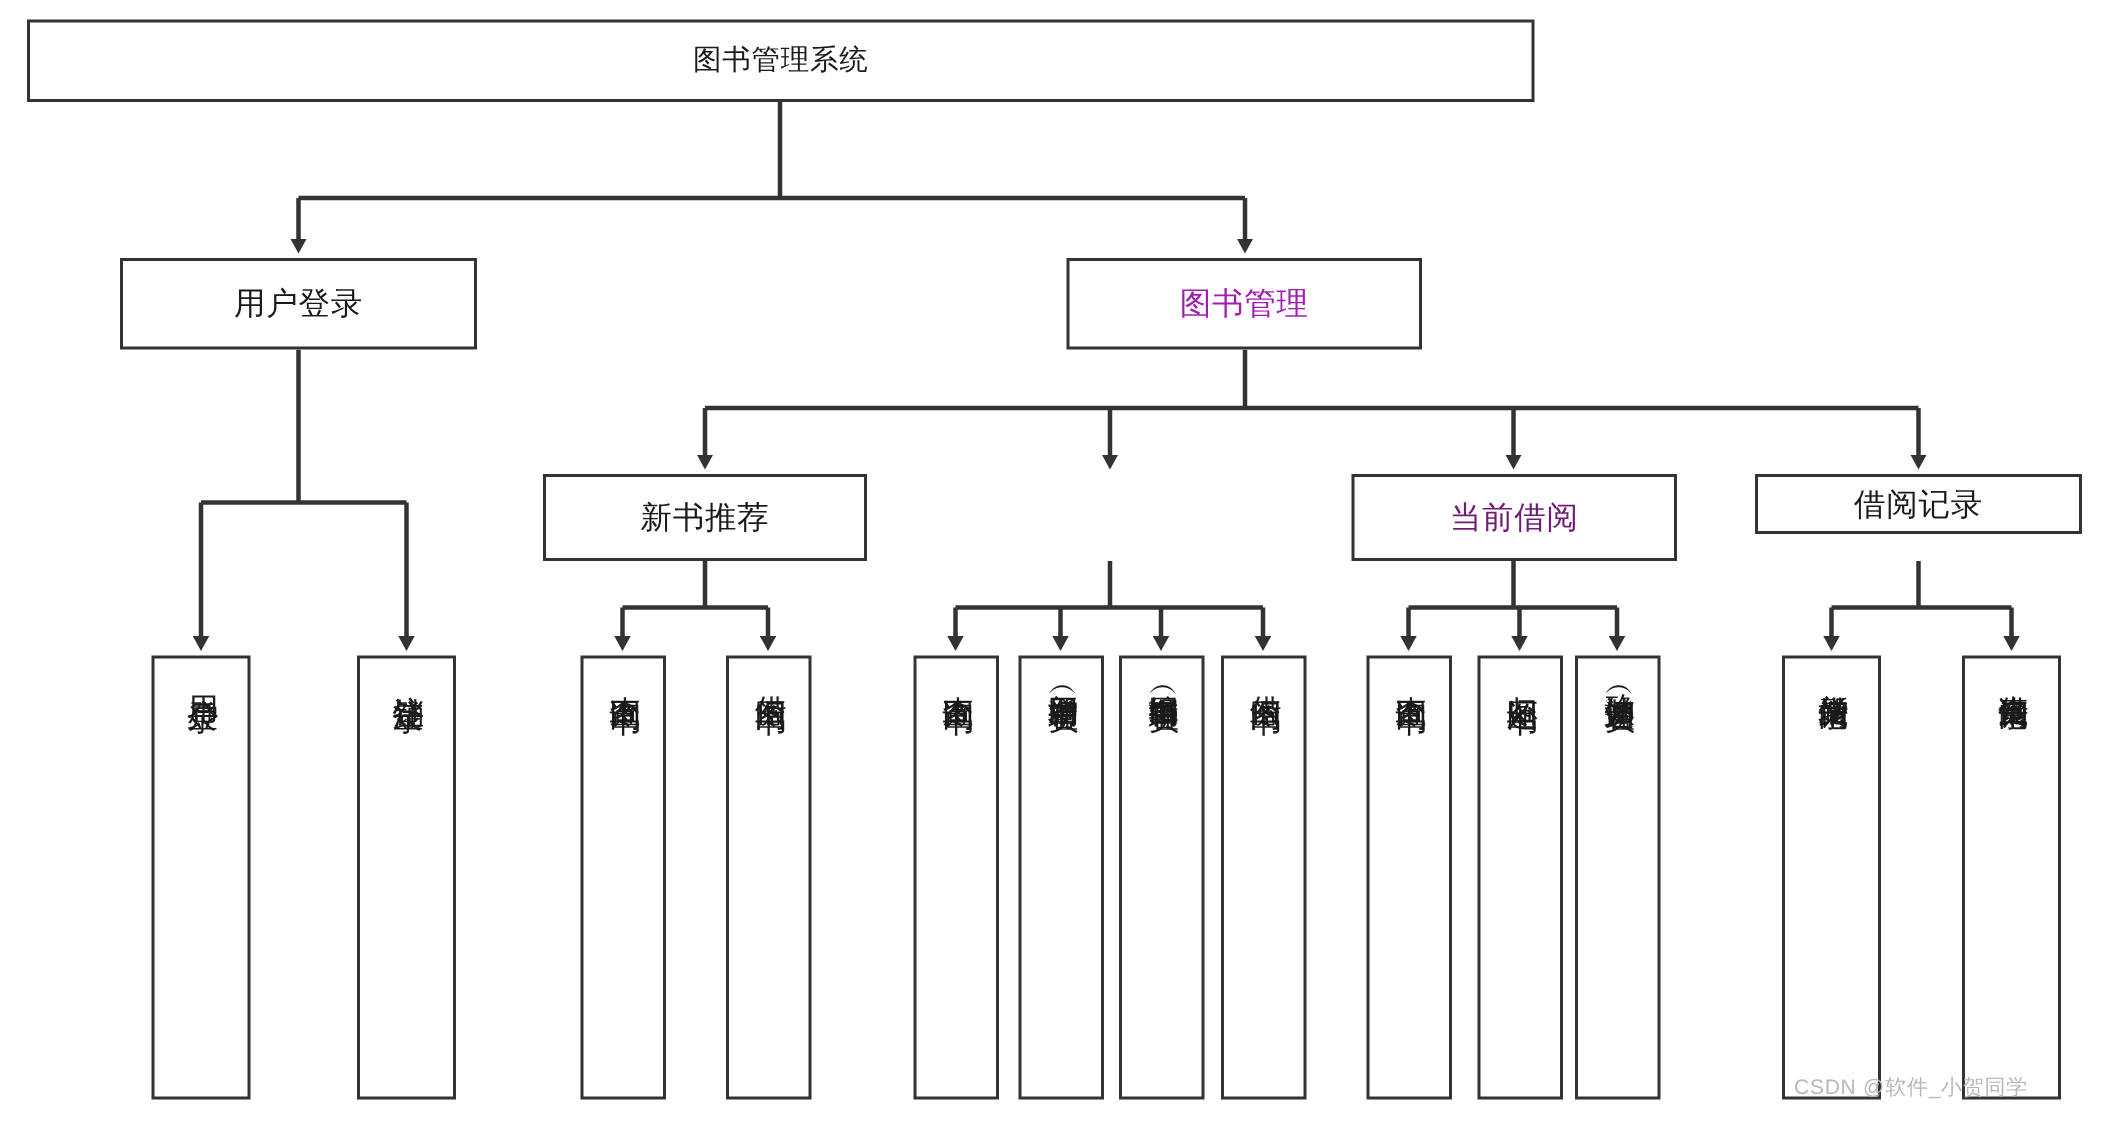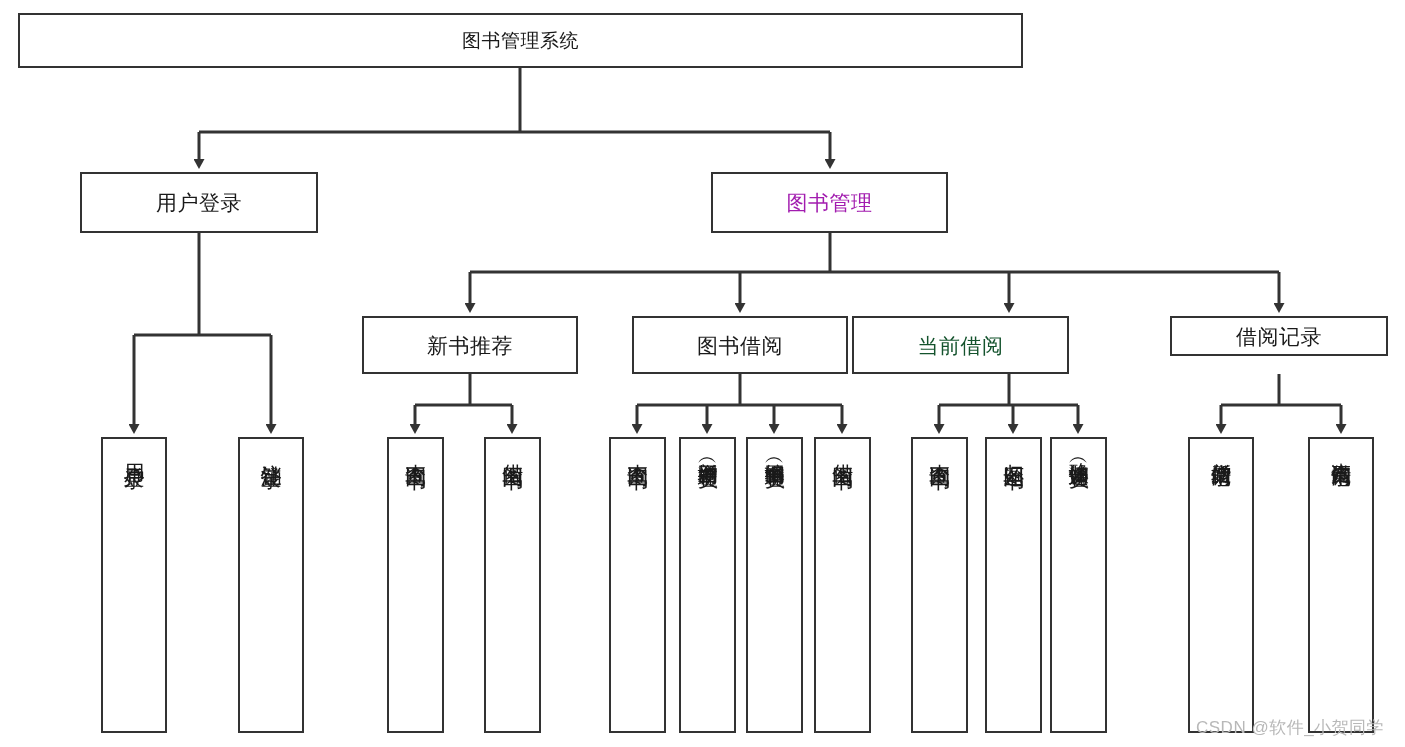--- a/index.html
+++ b/index.html
@@ -63,21 +63,21 @@
     line-height: 1.08;
     letter-spacing: 2px;
     white-space: nowrap;
   }
   .node.vert.tall .lbl {
     font-size: 20px;
     letter-spacing: 1px;
   }
   .watermark {
     position: absolute;
-    font-size: 17px;
+    font-size: 14px;
     color: #b8b8b8;
     white-space: nowrap;
     letter-spacing: 0.5px;
   }
 </style>
 </head>
 <body>
 
 <div id="canvas">
 
@@ -138,24 +138,21 @@
   <div class="node horiz" id="node-l2-0" style="left: 80px; top: 172px; width: 238px; height: 61px; border-color: rgb(51, 51, 51); background: rgb(255, 255, 255); color: rgb(26, 26, 26);">
     <span class="lbl">用户登录</span>
   </div>
   <div class="node horiz" id="node-l2-1" style="left: 711px; top: 172px; width: 237px; height: 61px; border-color: rgb(51, 51, 51); background: rgb(255, 255, 255); color: #a21caf;">
     <span class="lbl">图书管理</span>
   </div>
 
   <div class="node horiz" id="node-l3-0" style="left: 362px; top: 316px; width: 216px; height: 58px; border-color: rgb(51, 51, 51); background: rgb(255, 255, 255); color: rgb(26, 26, 26);">
     <span class="lbl">新书推荐</span>
   </div>
-  <div class="node horiz" id="node-l3-1" style="left: 632px; top: 316px; width: 216px; height: 58px; border-color: rgb(51, 51, 51); background: rgb(255, 255, 255); color: rgb(26, 26, 26);">
-    <span class="lbl">图书借阅</span>
-  </div>
-  <div class="node horiz" id="node-l3-2" style="left: 852px; top: 316px; width: 217px; height: 58px; border-color: rgb(51, 51, 51); background: rgb(255, 255, 255); color: #14532d;">
+  <div class="node horiz" id="node-l3-2" style="left: 901px; top: 316px; width: 217px; height: 58px; border-color: rgb(51, 51, 51); background: rgb(255, 255, 255); color: #701a75;">
     <span class="lbl">当前借阅</span>
   </div>
   <div class="node horiz" id="node-l3-3" style="left: 1170px; top: 316px; width: 218px; height: 40px; border-color: rgb(51, 51, 51); background: rgb(255, 255, 255); color: rgb(26, 26, 26);">
     <span class="lbl">借阅记录</span>
   </div>
 
   <div class="node vert" id="node-leaf-0" style="left: 101px; top: 437px; width: 66px; height: 296px; border-color: rgb(51, 51, 51); background: rgb(255, 255, 255); color: rgb(26, 26, 26);">
     <span class="lbl">用户登录</span>
   </div>
   <div class="node vert" id="node-leaf-1" style="left: 238px; top: 437px; width: 66px; height: 296px; border-color: rgb(51, 51, 51); background: rgb(255, 255, 255); color: rgb(26, 26, 26);">

